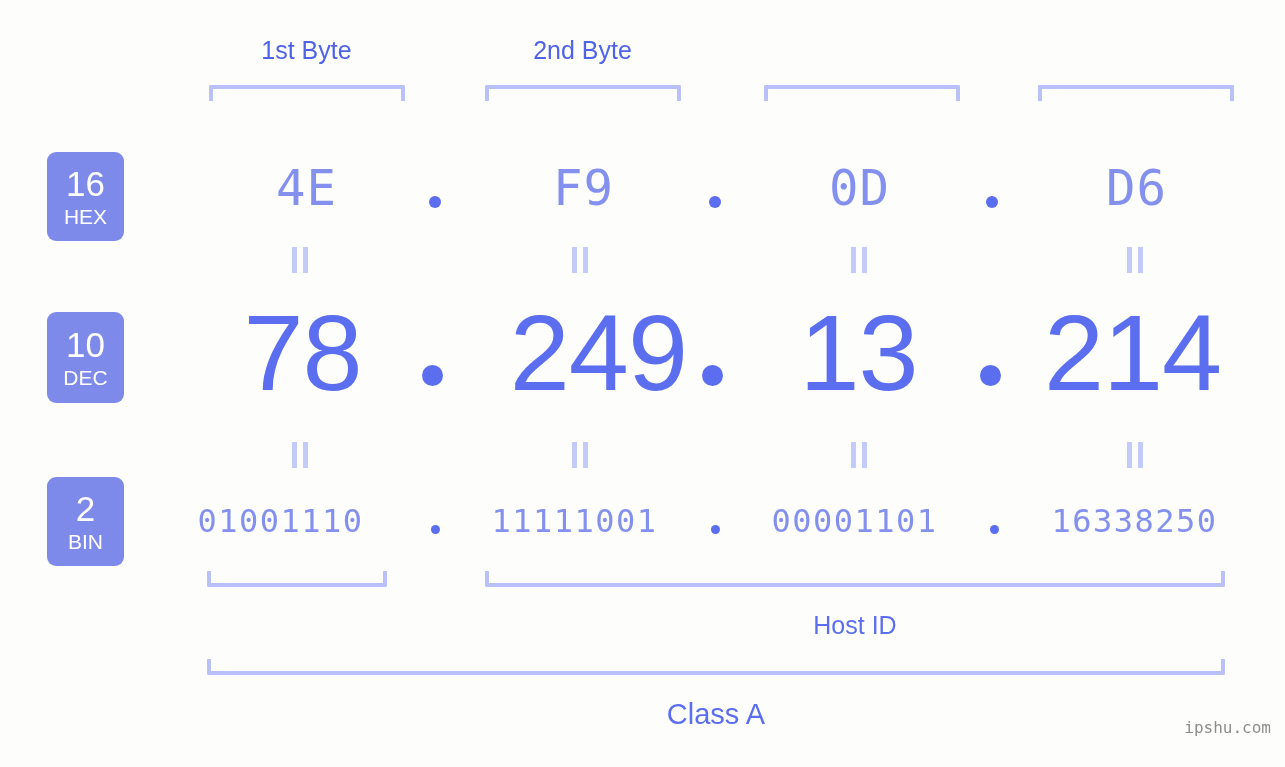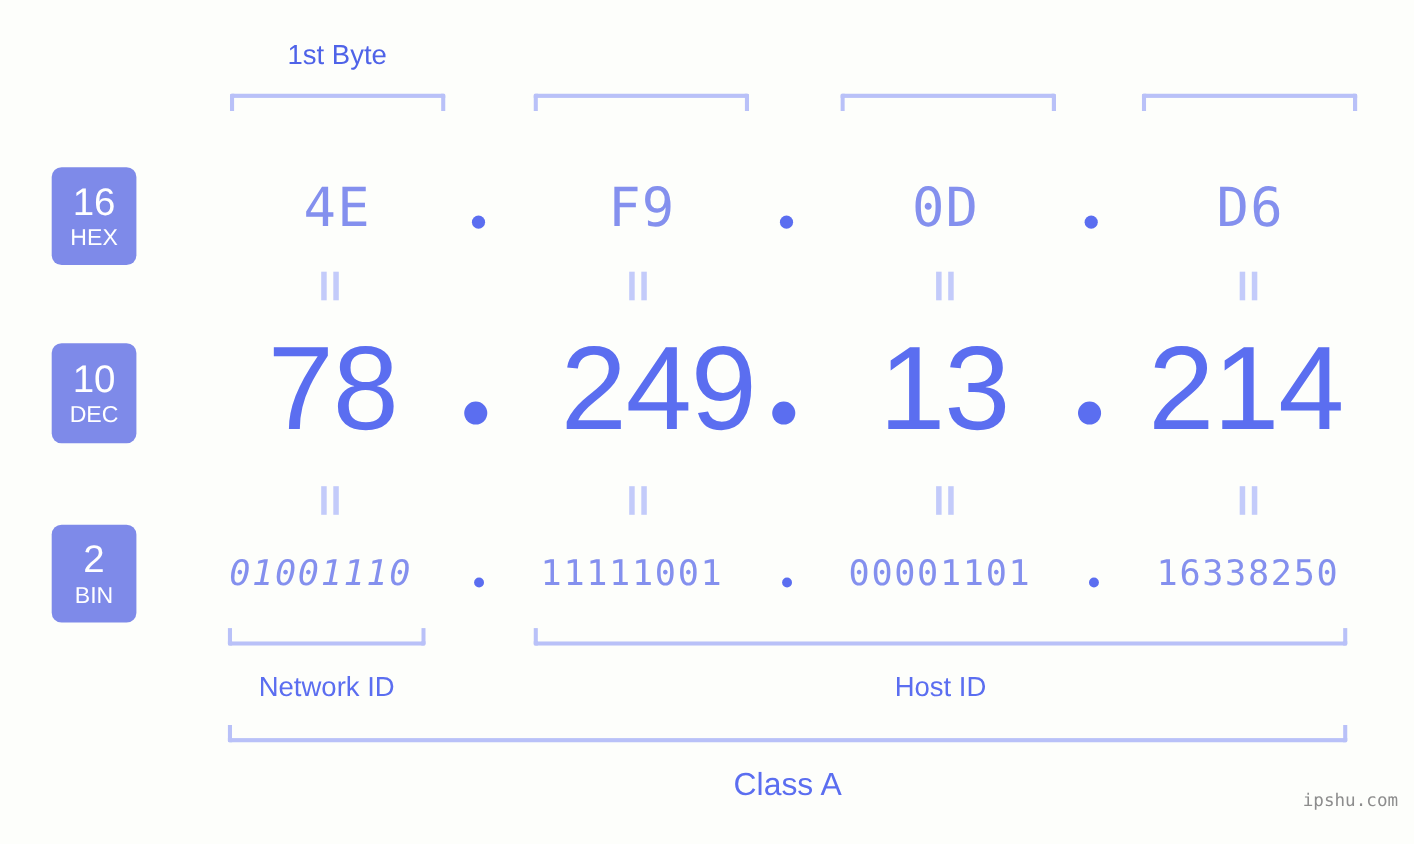--- a/index.html
+++ b/index.html
@@ -133,20 +133,21 @@
     font-family:"DejaVu Sans Mono", monospace;
     letter-spacing:0px;
   }
 </style>
 </head>
 <body>
 
 <div class="stage">
 
   <div class="byte-label" style="left:209px;top:36px;width:195px;">1st Byte</div>
+  <div class="byte-label" style="left:485px;top:36px;width:195px;">2nd Byte</div>
 
   <div class="bracket-top" style="left:209px;top:85px;width:196px;"></div>
   <div class="bracket-top" style="left:485px;top:85px;width:196px;"></div>
   <div class="bracket-top" style="left:764px;top:85px;width:196px;"></div>
   <div class="bracket-top" style="left:1038px;top:85px;width:196px;"></div>
 
   <div class="hexrow">
     <div class="badge" style="left:47px;top:152px;height:89px;">
       <span class="num">16</span>
       <span class="nm">HEX</span>
@@ -206,33 +207,32 @@
   <div class="eqs" style="left:1124px;top:442px;">
     <i class="a"></i>
       <i class="b"></i>
     </div>
 
   <div class="binrow">
     <div class="badge" style="left:47px;top:477px;height:89px;">
       <span class="num">2</span>
       <span class="nm">BIN</span>
     </div>
-    <div class="val" style="left:189px;top:502px;width:205px;font-style:italic;">01001110</div>
+    <div class="val" style="left:178px;top:502px;width:205px;">01001110</div>
     <div class="dot bin" style="left:431px;top:525px;"></div>
     <div class="val" style="left:472px;top:502px;width:205px;">11111001</div>
     <div class="dot bin" style="left:711px;top:525px;"></div>
     <div class="val" style="left:752px;top:502px;width:205px;">00001101</div>
     <div class="dot bin" style="left:990px;top:525px;"></div>
     <div class="val" style="left:1032px;top:502px;width:205px;">16338250</div>
   </div>
 
   <div class="bracket-bottom" style="left:207px;top:571px;width:180px;"></div>
   <div class="bracket-bottom" style="left:485px;top:571px;width:740px;"></div>
 
-  <div class="sec-label" style="left:207px;top:611px;width:180px;">Network ID</div>
   <div class="sec-label" style="left:485px;top:611px;width:740px;">Host ID</div>
 
   <div class="bracket-bottom" style="left:207px;top:659px;width:1018px;"></div>
   <div class="class-label" style="left:207px;top:698px;width:1018px;">Class A</div>
 
   <div class="watermark">ipshu.com</div>
 
 </div>
 
 </body></html>

